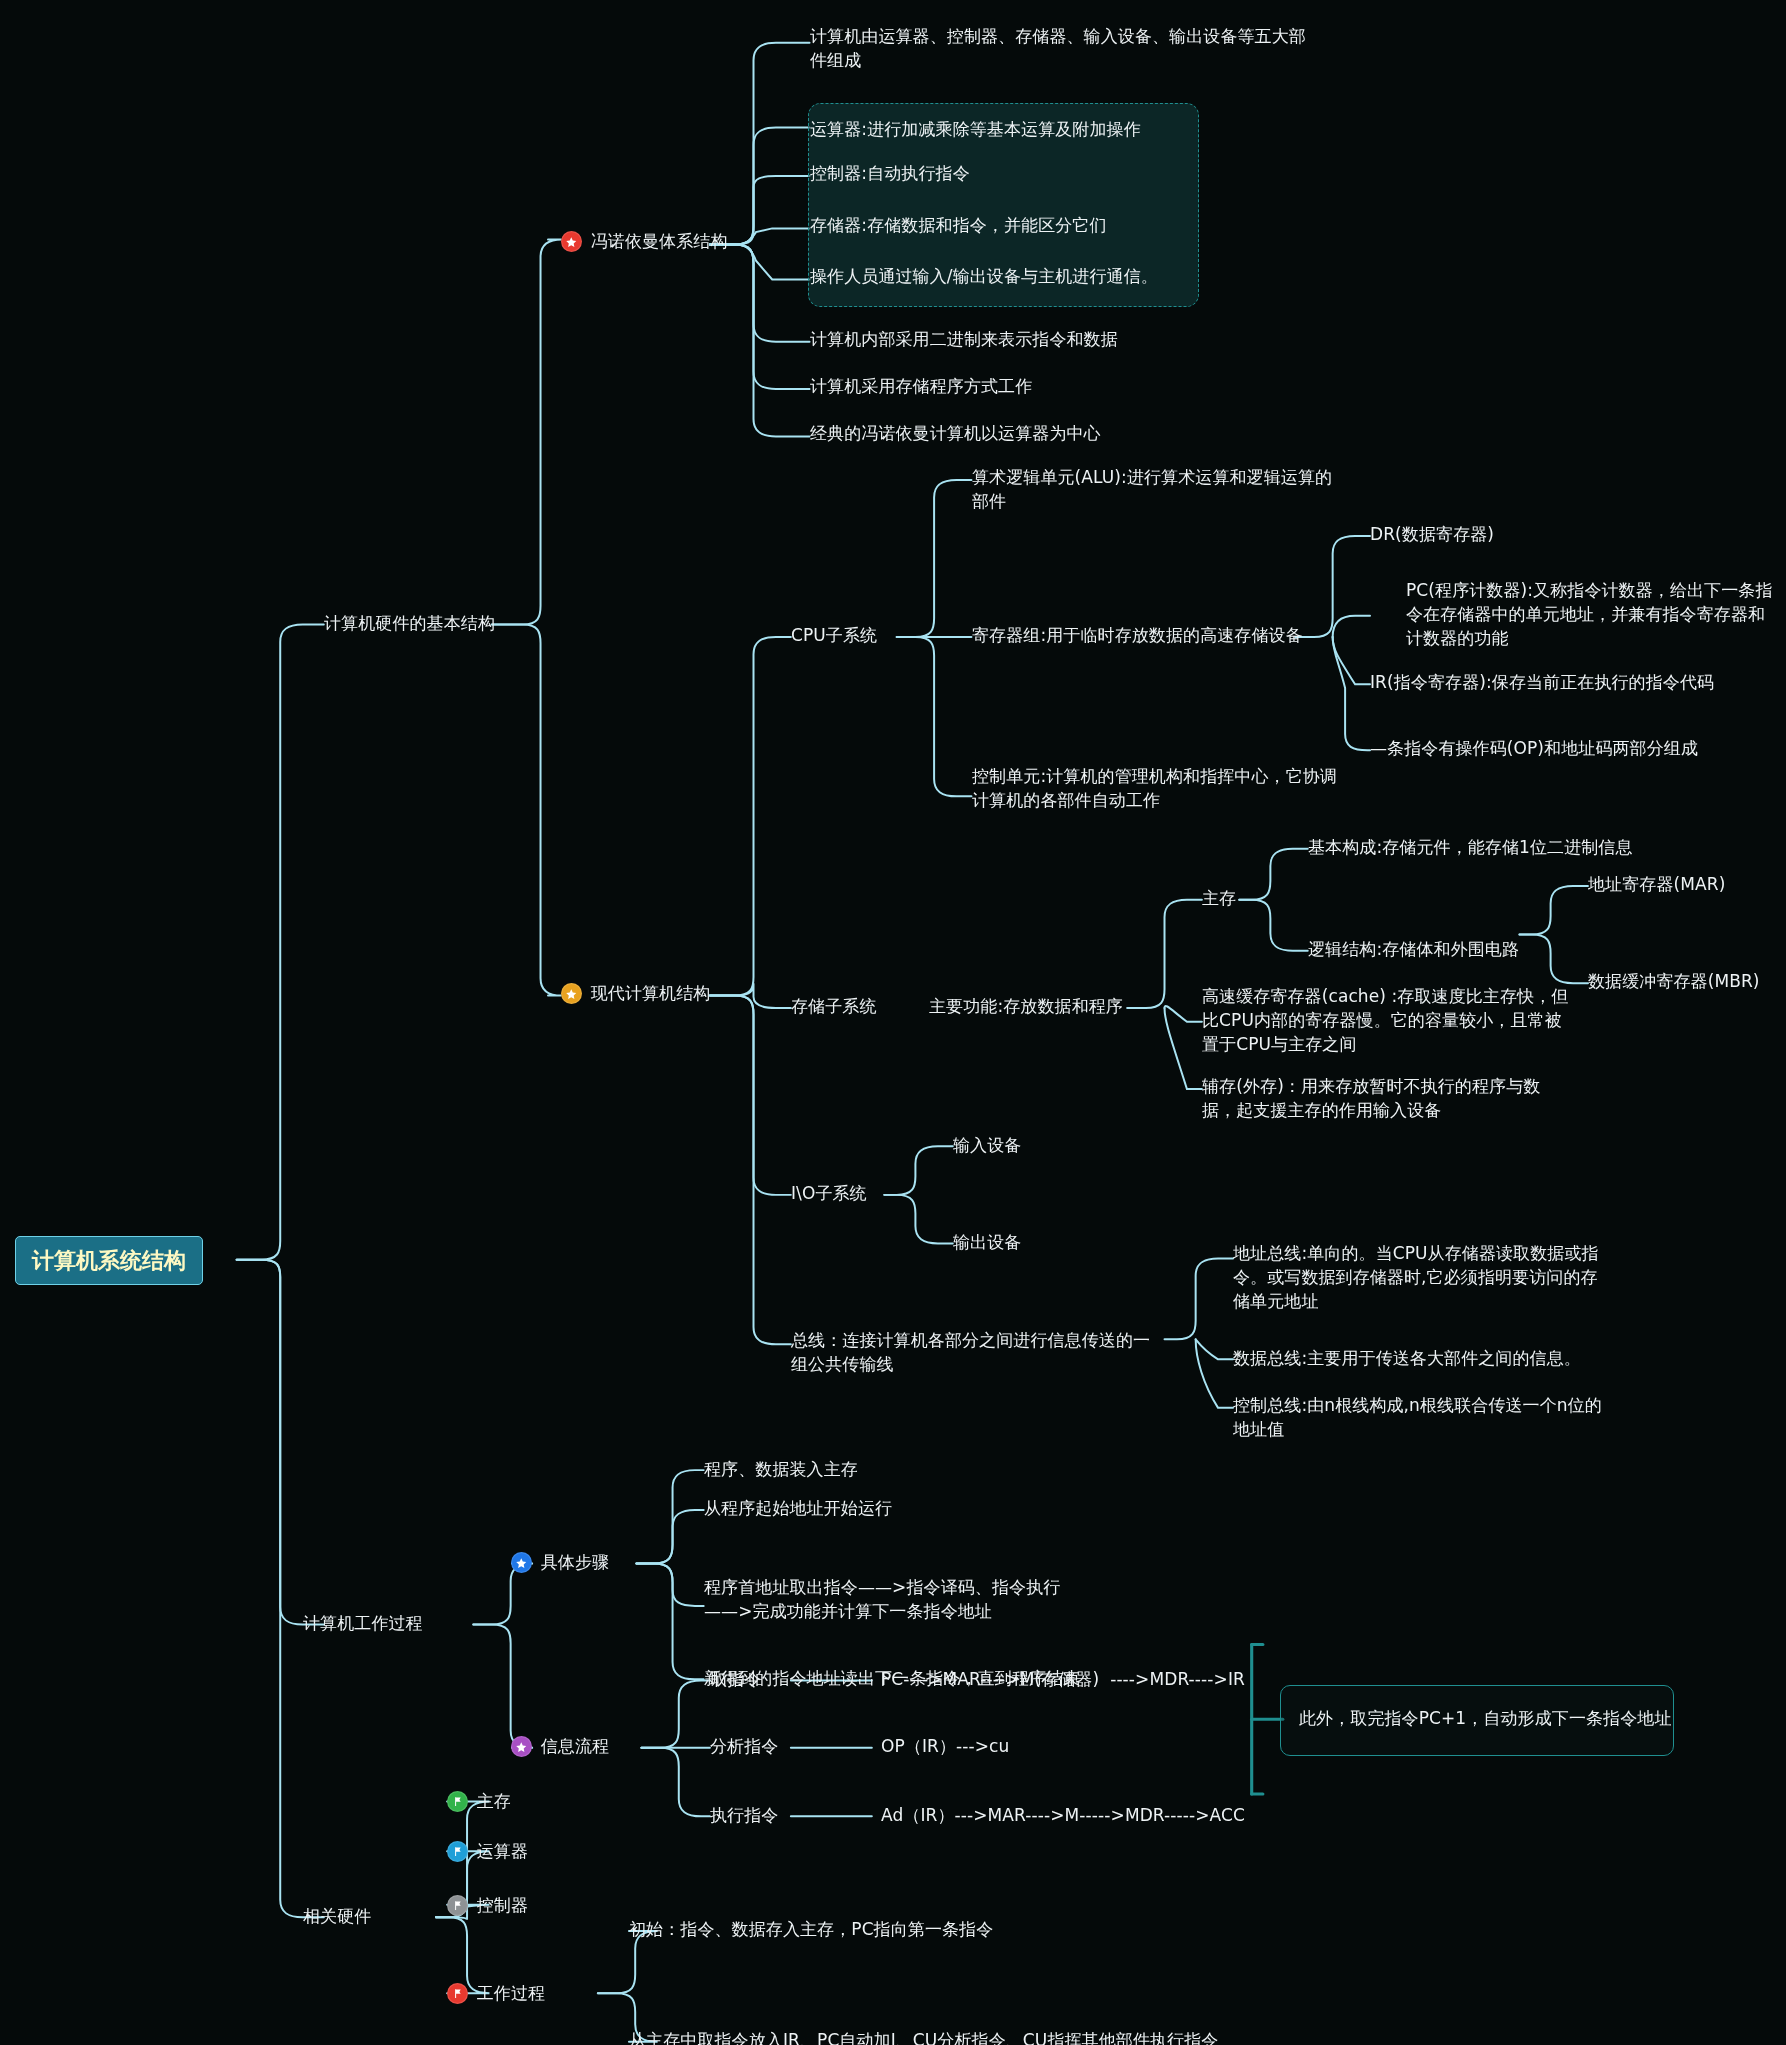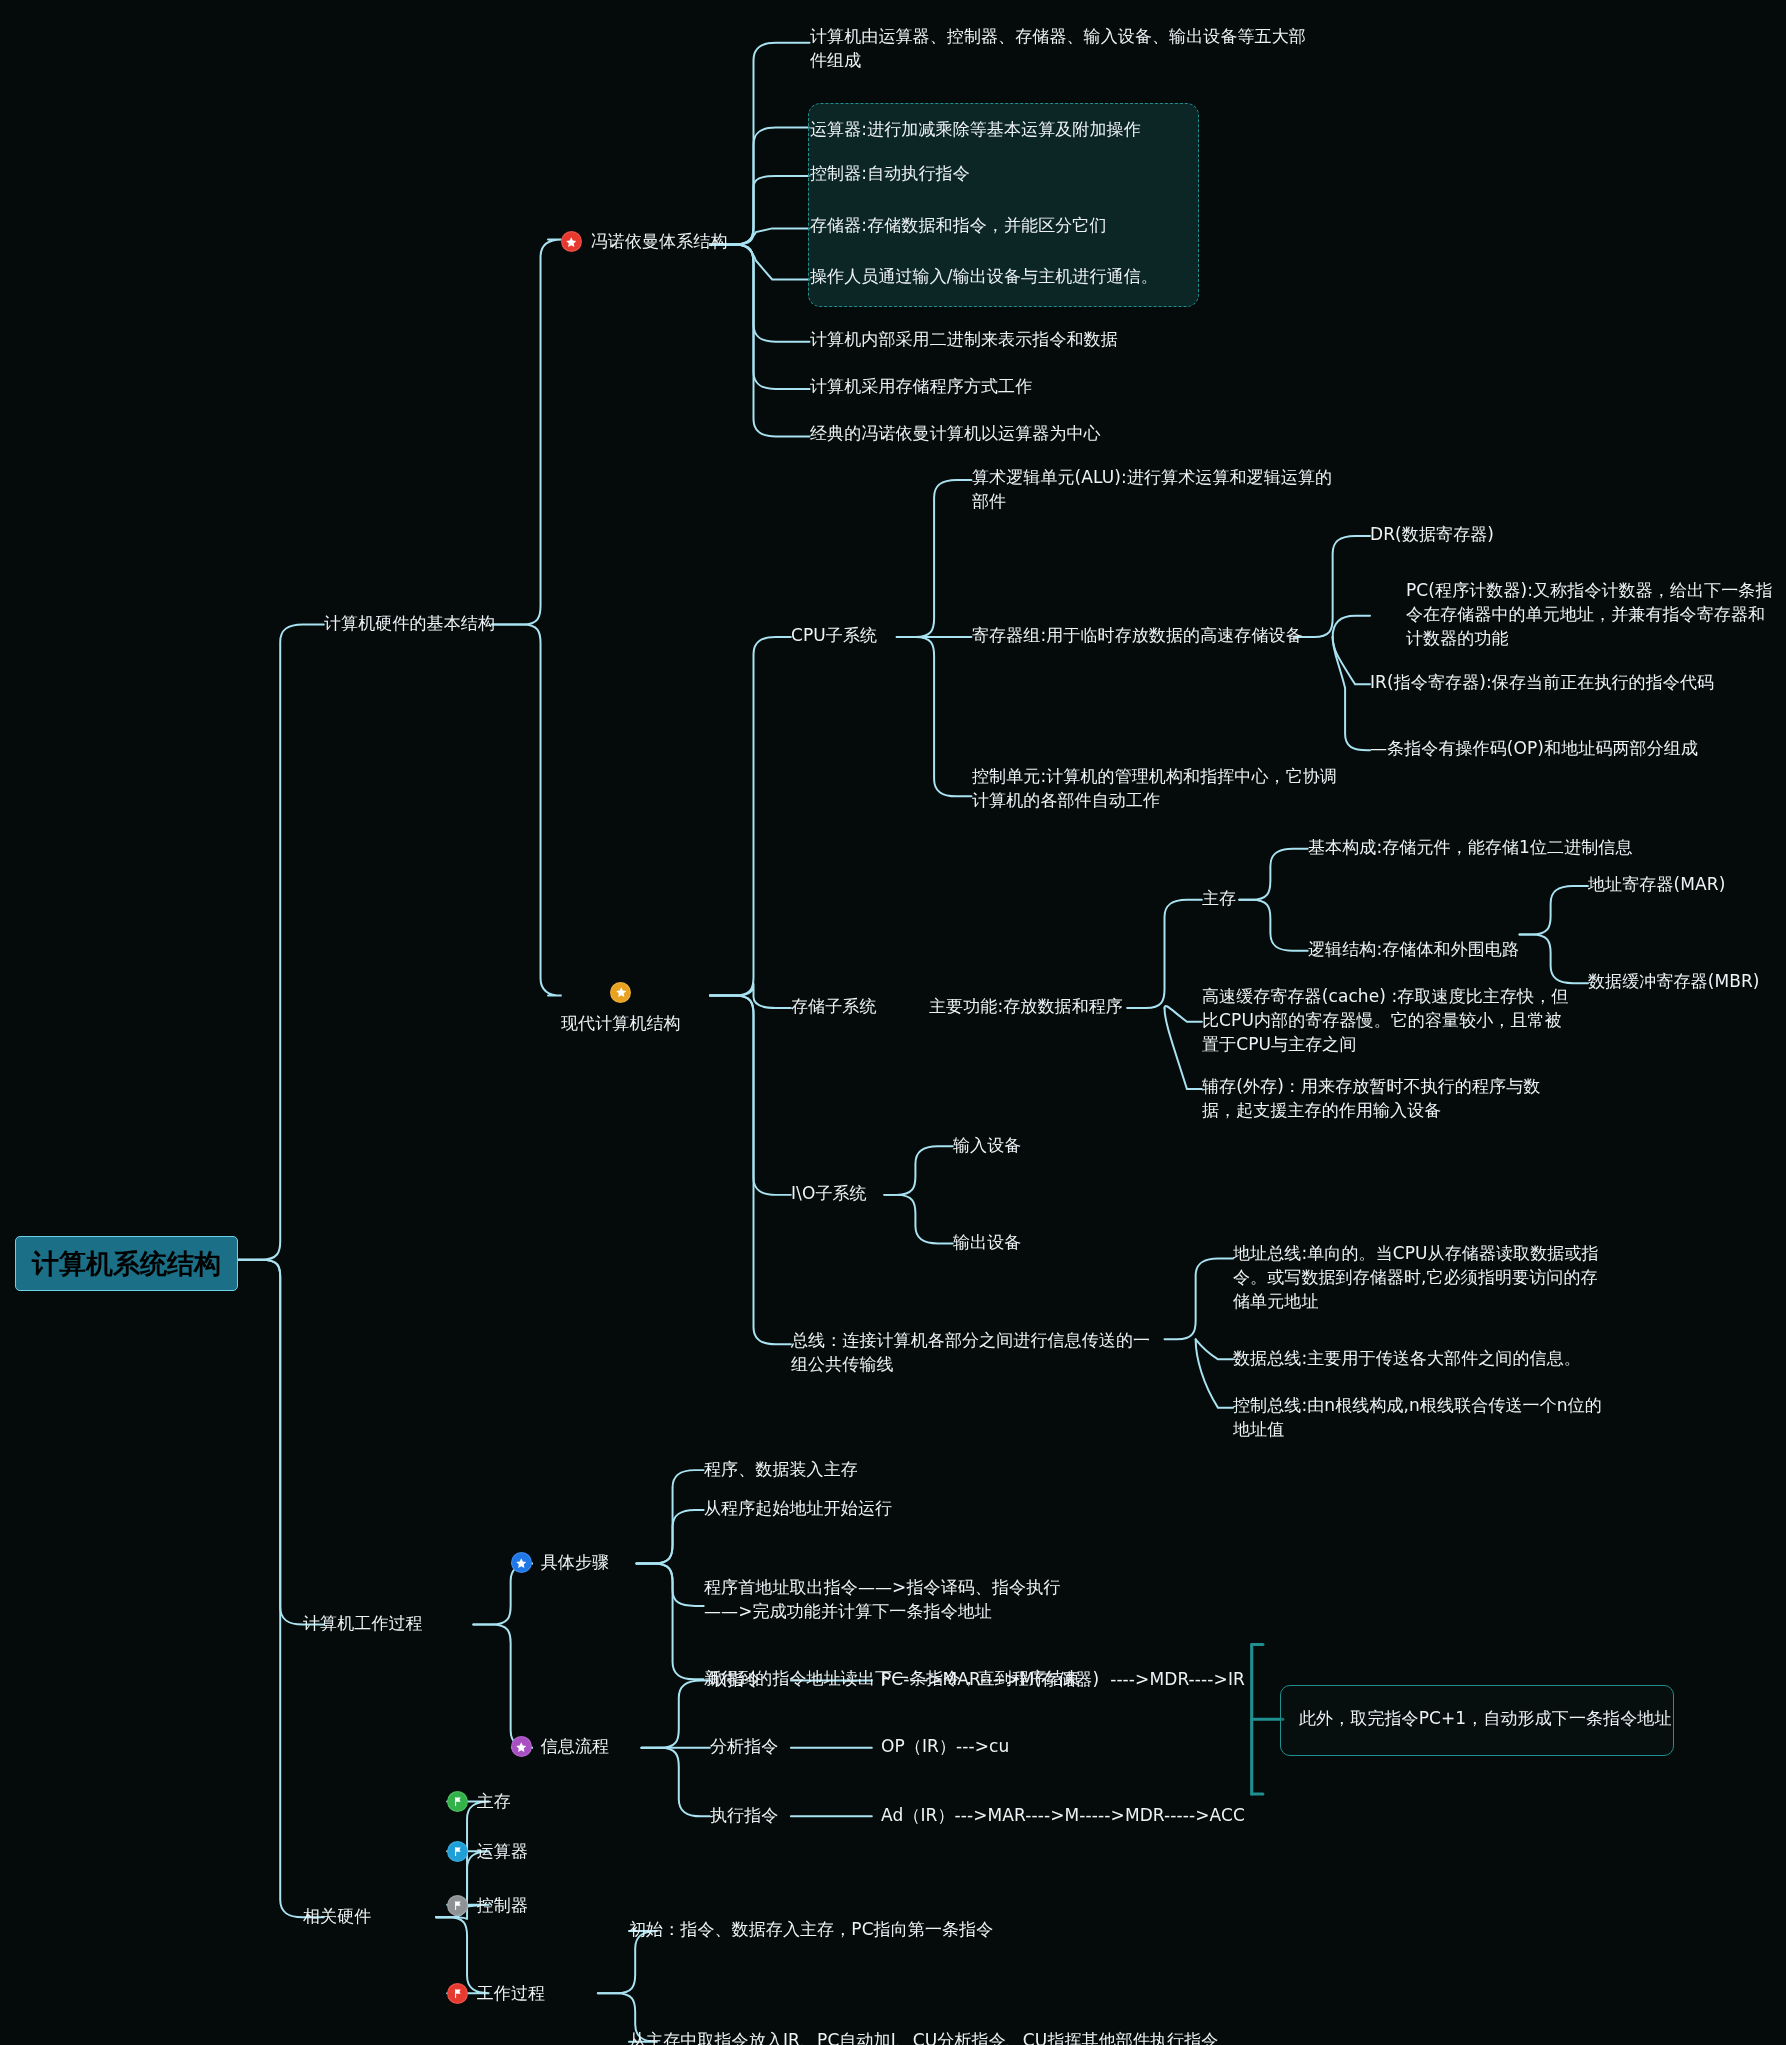--- a/index.html
+++ b/index.html
@@ -14,21 +14,21 @@
   .node .txt{
     font-size:17px;line-height:1.40;color:#eef3f5;white-space:pre-wrap;
     letter-spacing:0.1px;
   }
   
   #root{
     position:absolute;left:15px;top:1236px;
     background:#1b6f86;border:1.2px solid #6fd2e8;border-radius:5px;
     padding:8.7px 16px;
   }
-  #root .txt{font-size:27px;font-weight:bold;color:#000000;}
+  #root .txt{font-size:22px;font-weight:bold;color:#fef9c3;}
   
   .badge{
     width:21px;height:21px;border-radius:50%;
     display:flex;align-items:center;justify-content:center;
     font-size:13px;color:#fff;line-height:1;flex:none;
     box-shadow:0 0 0 1.2px rgba(255,255,255,.12) inset;
   }
   .b-red{background:#e8392f;}
   .b-orange{background:#e8a21f;}
   .b-blue{background:#1f77e8;}
@@ -178,21 +178,21 @@
   <div class="node" style="left:810px;top:328px;">
     <span class="txt">计算机内部采用二进制来表示指令和数据</span>
     </div>
   <div class="node" style="left:810px;top:375px;">
     <span class="txt">计算机采用存储程序方式工作</span>
     </div>
   <div class="node" style="left:810px;top:422px;font-family:Liberation Serif, serif;">
     <span class="txt">经典的冯诺依曼计算机以运算器为中心</span>
     </div>
 
-  <div class="node" style="left:561px;top:982px;flex-direction:column;">
+  <div class="node" style="left:561px;top:982px;">
     <span class="badge b-orange">
       <svg width="12.5" height="12.5" viewBox="0 0 20 20">
           <polygon fill="#fff" points="10,2 12.4,7.3 18,8 13.9,11.9 15,17.5 10,14.7 5,17.5 6.1,11.9 2,8 7.6,7.3"></polygon>
         </svg>
     </span>
     <span class="txt">现代计算机结构</span>
   </div>
 
   <div class="node" style="left:791px;top:624px;">
     <span class="txt">CPU子系统</span>

